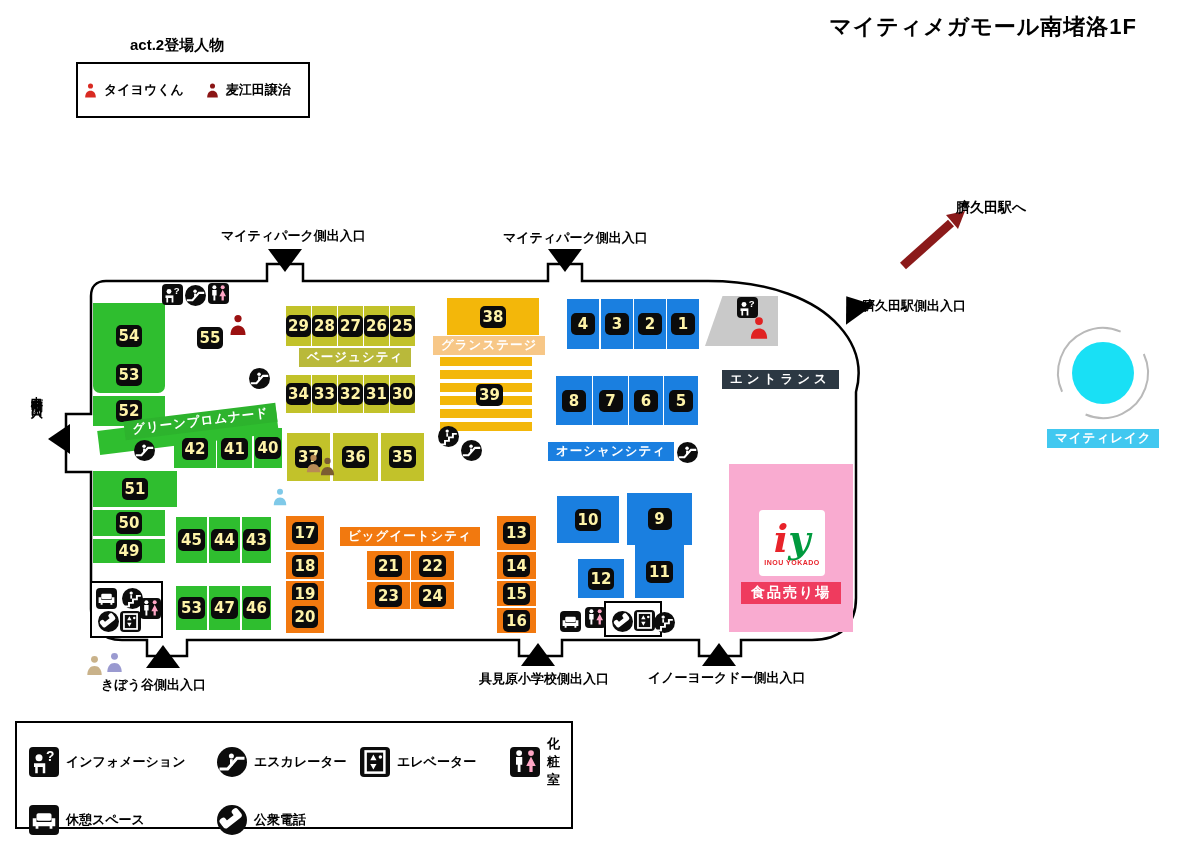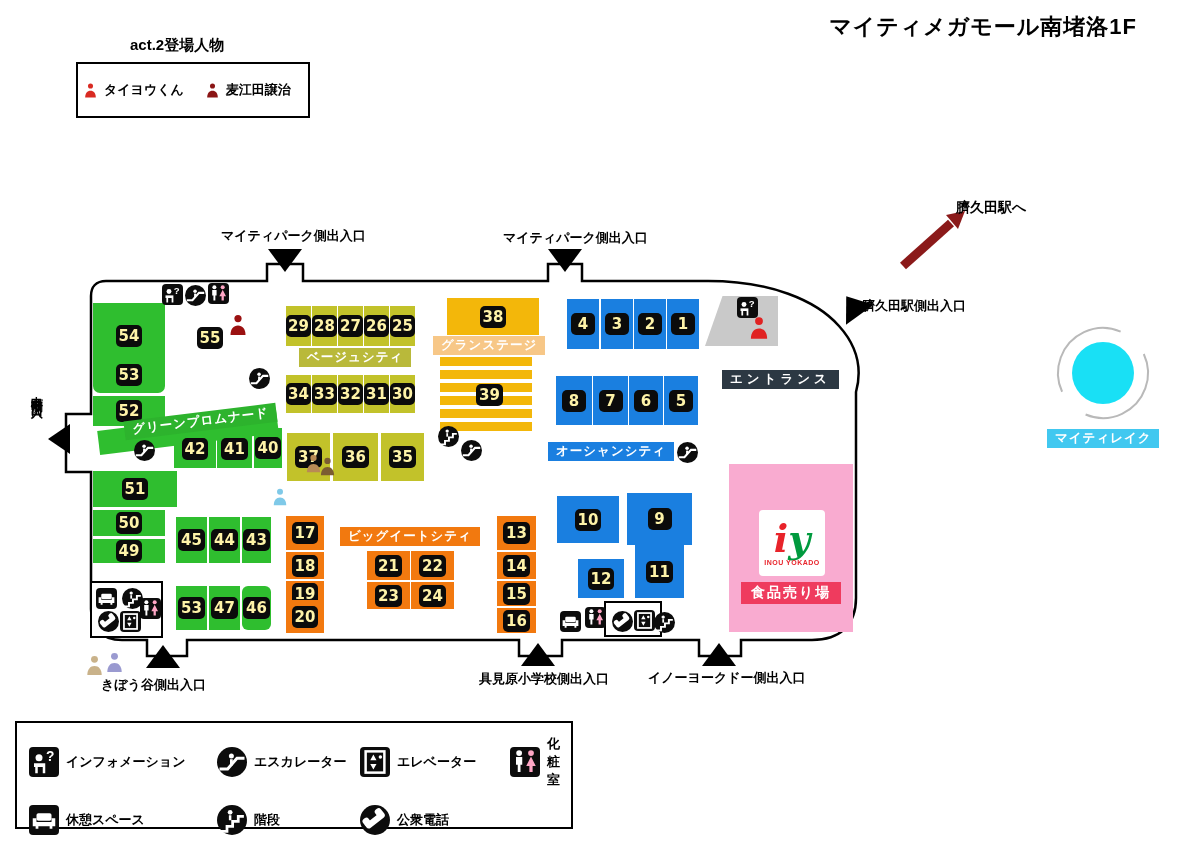--- a/index.html
+++ b/index.html
@@ -185,21 +185,21 @@
       </div>
       <div class="unit zone-green" style="left: 242px; top: 517px; width: 29px; height: 46px;">
         <span class="tile">43</span>
       </div>
       <div class="unit zone-green" style="left: 176px; top: 586px; width: 31px; height: 44px;">
         <span class="tile">53</span>
       </div>
       <div class="unit zone-green" style="left: 209px; top: 586px; width: 31px; height: 44px;">
         <span class="tile">47</span>
       </div>
-      <div class="unit zone-green" style="left: 242px; top: 586px; width: 29px; height: 44px; border-radius: 6px;">
+      <div class="unit zone-green" style="left: 242px; top: 586px; width: 29px; height: 44px;">
         <span class="tile">46</span>
       </div>
       <div class="unit zone-beige" style="left: 286px; top: 306px; width: 25px; height: 40px;">
         <span class="tile">29</span>
       </div>
       <div class="unit zone-beige" style="left: 312px; top: 306px; width: 25px; height: 40px;">
         <span class="tile">28</span>
       </div>
       <div class="unit zone-beige" style="left: 338px; top: 306px; width: 25px; height: 40px;">
         <span class="tile">27</span>
@@ -566,30 +566,20 @@
             <svg viewBox="0 0 24 24">
               <rect x="6" y="6.5" width="12" height="6" rx="1.5" fill="#fff"></rect>
               <path d="M3 10.5h3v3h12v-3h3V17h-2.3v2h-2.2v-2H7.5v2H5.3v-2H3z" fill="#fff"></path>
             </svg>
           </div>
           <span>休憩スペース</span>
         </div>
         <div class="legend-item">
           <div class="legend-icon round">
             <svg viewBox="0 0 24 24">
-              <path d="M2.5 21h5.5v-4h4.5v-4H17V9h4.5" stroke="#fff" stroke-width="2.2" fill="none"></path>
-              <circle cx="10.5" cy="5.8" r="1.9" fill="#fff"></circle>
-              <path d="M9.5 8.2h2v4h-2z" fill="#fff"></path>
-            </svg>
-          </div>
-          <span>階段</span>
-        </div>
-        <div class="legend-item">
-          <div class="legend-icon round">
-            <svg viewBox="0 0 24 24">
               <g transform="rotate(-38 12 12)">
                 <rect x="3" y="9.8" width="18" height="5" rx="2.5" fill="#fff"></rect>
                 <rect x="3" y="5.8" width="5.6" height="7" rx="2.3" fill="#fff"></rect>
                 <rect x="15.4" y="5.8" width="5.6" height="7" rx="2.3" fill="#fff"></rect>
               </g>
             </svg>
           </div>
           <span>公衆電話</span>
         </div>
       </div>

